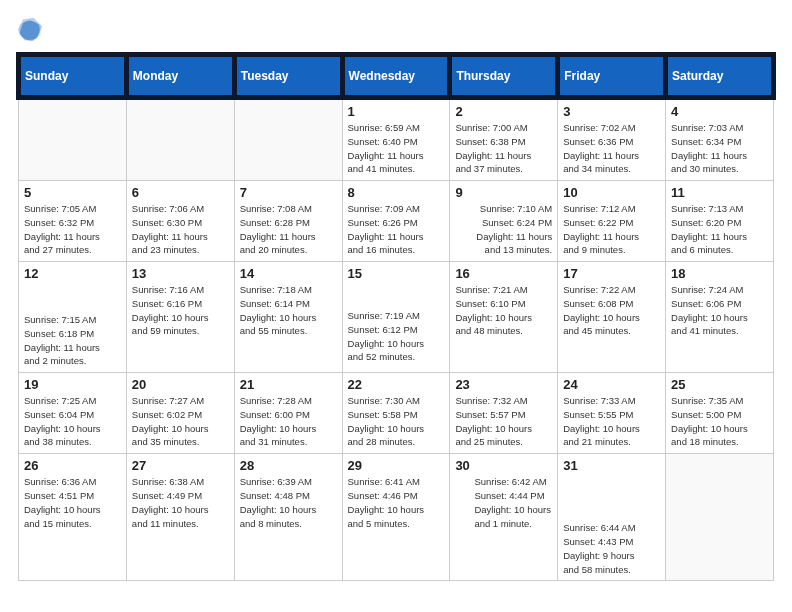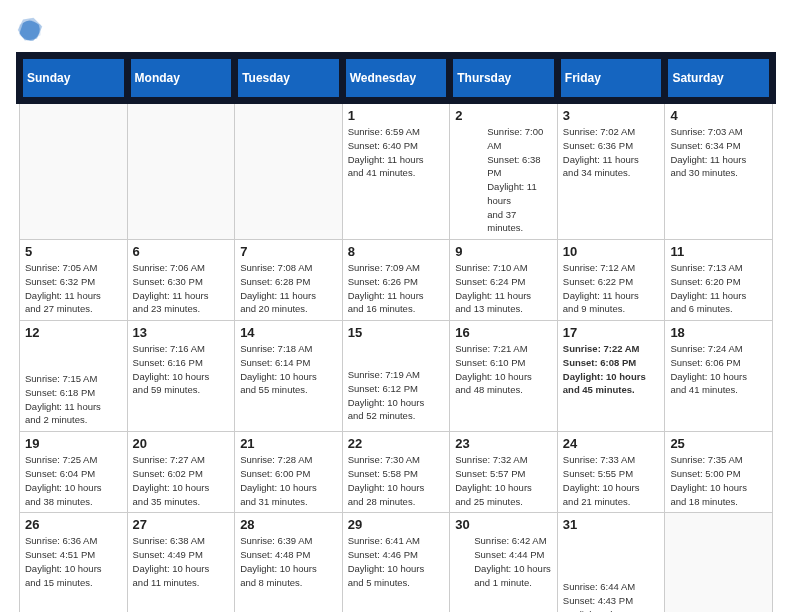--- a/index.html
+++ b/index.html
@@ -49,21 +49,21 @@
       border-collapse: collapse;
       border: 1px solid #ccc;
     }
     .calendar th {
       background: #1565c0;
       color: #fff;
       font-size: 12px;
       font-weight: bold;
       padding: 12px 4px;
       text-align: left;
-      border: 7px solid #0f172a;
+      border: 5px solid #0f172a;
     }
     .calendar td {
       vertical-align: top;
       width: calc(100% / 7);
       padding: 4px 5px;
       border: 1px solid #ccc;
       font-size: 10px;
       color: #333;
       min-height: 80px;
       background: #fff;
@@ -126,21 +126,21 @@
         <td class="empty"></td>
         <td>
           <span class="day-number">1</span>
           <div class="day-info" style="white-space: pre-line;">Sunrise: 6:59 AM
 Sunset: 6:40 PM
 Daylight: 11 hours
 and 41 minutes.</div>
         </td>
         <td>
           <span class="day-number">2</span>
-          <div class="day-info" style="white-space: pre-line; margin-left: 32px;">Sunrise: 7:00 AM
+          <div class="day-info" style="white-space: pre-line;">Sunrise: 7:00 AM
 Sunset: 6:38 PM
 Daylight: 11 hours
 and 37 minutes.</div>
         </td>
         <td>
           <span class="day-number">3</span>
           <div class="day-info" style="white-space: pre-line;">Sunrise: 7:02 AM
 Sunset: 6:36 PM
 Daylight: 11 hours
 and 34 minutes.</div>
@@ -177,21 +177,21 @@
         </td>
         <td>
           <span class="day-number">8</span>
           <div class="day-info" style="white-space: pre-line;">Sunrise: 7:09 AM
 Sunset: 6:26 PM
 Daylight: 11 hours
 and 16 minutes.</div>
         </td>
         <td>
           <span class="day-number">9</span>
-          <div class="day-info" style="white-space: pre-line;">Sunrise: 7:10 AM
+          <div class="day-info" style="white-space: pre-line; text-align: right;">Sunrise: 7:10 AM
 Sunset: 6:24 PM
 Daylight: 11 hours
 and 13 minutes.</div>
         </td>
         <td>
           <span class="day-number">10</span>
           <div class="day-info" style="white-space: pre-line;">Sunrise: 7:12 AM
 Sunset: 6:22 PM
 Daylight: 11 hours
 and 9 minutes.</div>
@@ -235,21 +235,21 @@
         </td>
         <td>
           <span class="day-number">16</span>
           <div class="day-info" style="white-space: pre-line;">Sunrise: 7:21 AM
 Sunset: 6:10 PM
 Daylight: 10 hours
 and 48 minutes.</div>
         </td>
         <td>
           <span class="day-number">17</span>
-          <div class="day-info" style="white-space: pre-line; font-weight: bold;">Sunrise: 7:22 AM
+          <div class="day-info" style="white-space: pre-line;">Sunrise: 7:22 AM
 Sunset: 6:08 PM
 Daylight: 10 hours
 and 45 minutes.</div>
         </td>
         <td>
           <span class="day-number">18</span>
           <div class="day-info" style="white-space: pre-line;">Sunrise: 7:24 AM
 Sunset: 6:06 PM
 Daylight: 10 hours
 and 41 minutes.</div>

